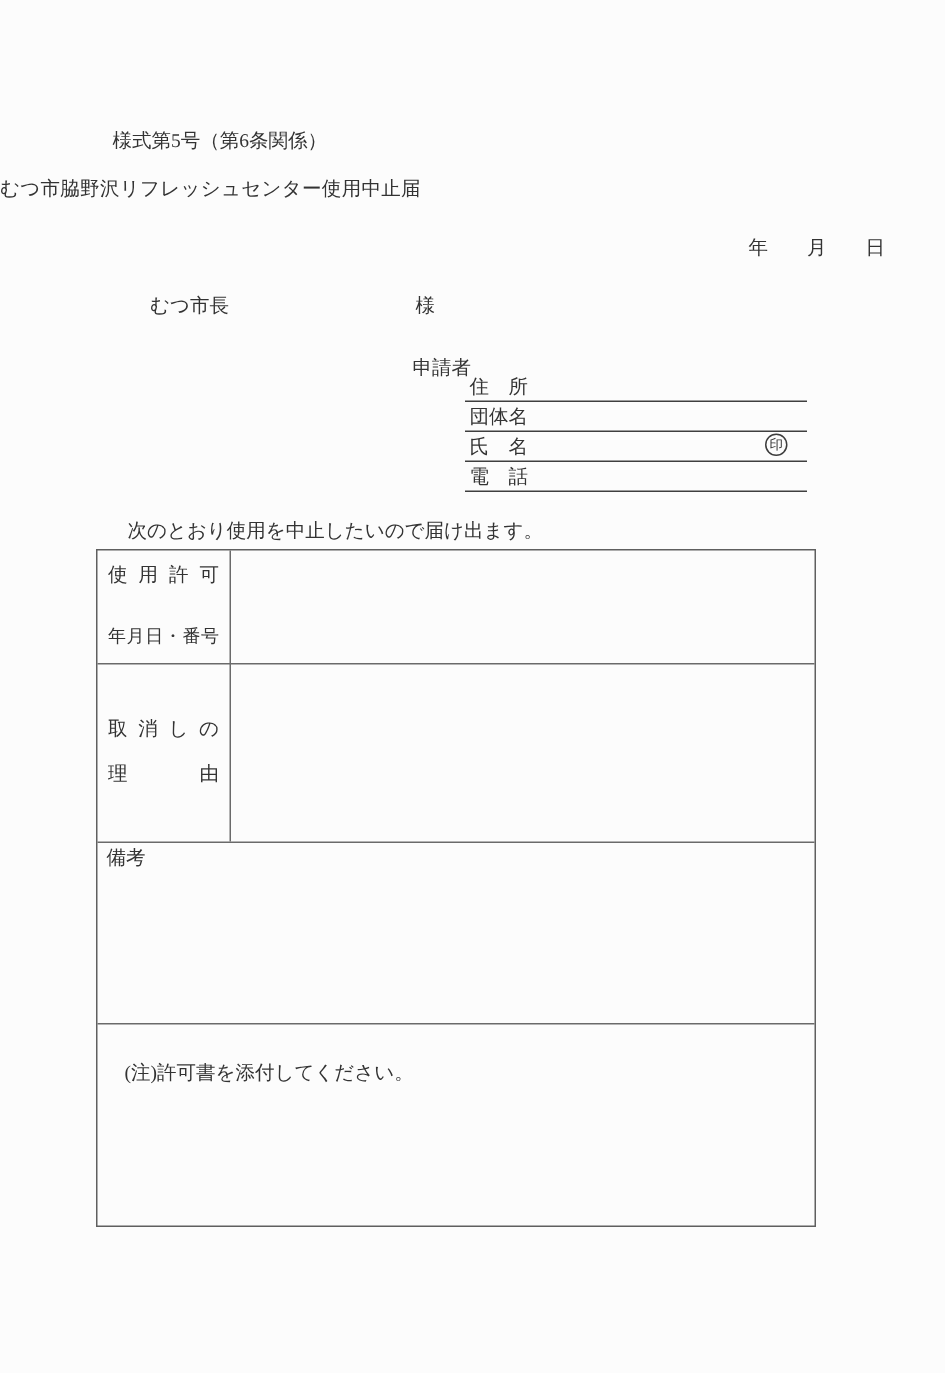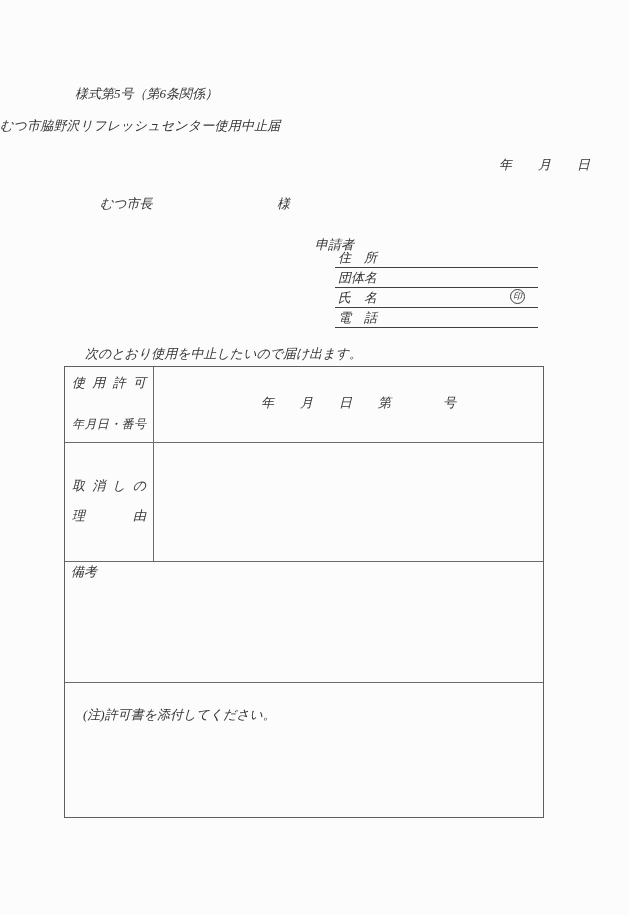--- a/index.html
+++ b/index.html
@@ -4,31 +4,31 @@
 <style>
   html,body{margin:0;padding:0;}
   body{
     width:630px;height:915px;
     background:#f3f3f3;
     font-family:"Liberation Serif","DejaVu Serif",serif;
   }
   .page{
     position:relative;width:630px;height:915px;
     background:#fcfcfc;color:#333;overflow:hidden;
-    font-size:13px;line-height:1.15;font-style:italic;
+    font-size:13px;line-height:1.15;
   }
   .abs{position:absolute;white-space:pre;}
   .form-no{left:75px;top:87px;}
   .title{left:0;top:119px;width:630px;text-align:left;letter-spacing:0.2px;}
   .date-line{left:455px;top:158px;width:86px;text-align:justify;text-align-last:justify;text-justify:inter-character;margin-left:44px;}
   .addr{left:100px;top:197px;}
   .hono{left:277px;top:197px;}
-  .applicant-label{left:275px;top:238px;margin-left:40px;}
+  .applicant-label{left:275px;top:238px;}
   .fields{position:absolute;left:310px;top:248px;width:228px;}
-  .field{position:relative;height:19px;border-bottom:1px solid #3f3f3f;margin-left:25px;}
+  .field{position:relative;height:19px;border-bottom:1px solid #3f3f3f;}
   .flabel{position:absolute;left:3px;bottom:1px;}
   .seal{
     position:absolute;left:200px;top:41px;width:15px;height:15px;
     border:1px solid #3c3c3c;border-radius:50%;
     display:flex;align-items:center;justify-content:center;
     font-size:9px;background:#fcfcfc;box-sizing:border-box;
   }
   .instruction{left:85px;top:347px;}
   .tbl{
     position:absolute;left:64px;top:366px;width:478px;height:450px;
@@ -84,21 +84,20 @@
   <div class="abs instruction">次のとおり使用を中止したいので届け出ます。</div>
 
   <div class="tbl">
     <div class="hl hl1"></div>
     <div class="hl hl2"></div>
     <div class="hl hl3"></div>
     <div class="vl"></div>
 
     <div class="th th1a">使用許可</div>
     <div class="th th1b">年月日・番号</div>
-    <div class="permit-value">年　　月　　日　　第　　　　号</div>
 
     <div class="th th2a">取消しの</div>
     <div class="th th2b">理由</div>
 
     <div class="remarks">備考</div>
 
     <div class="note">(注)許可書を添付してください。</div>
   </div>
 
 </div>

